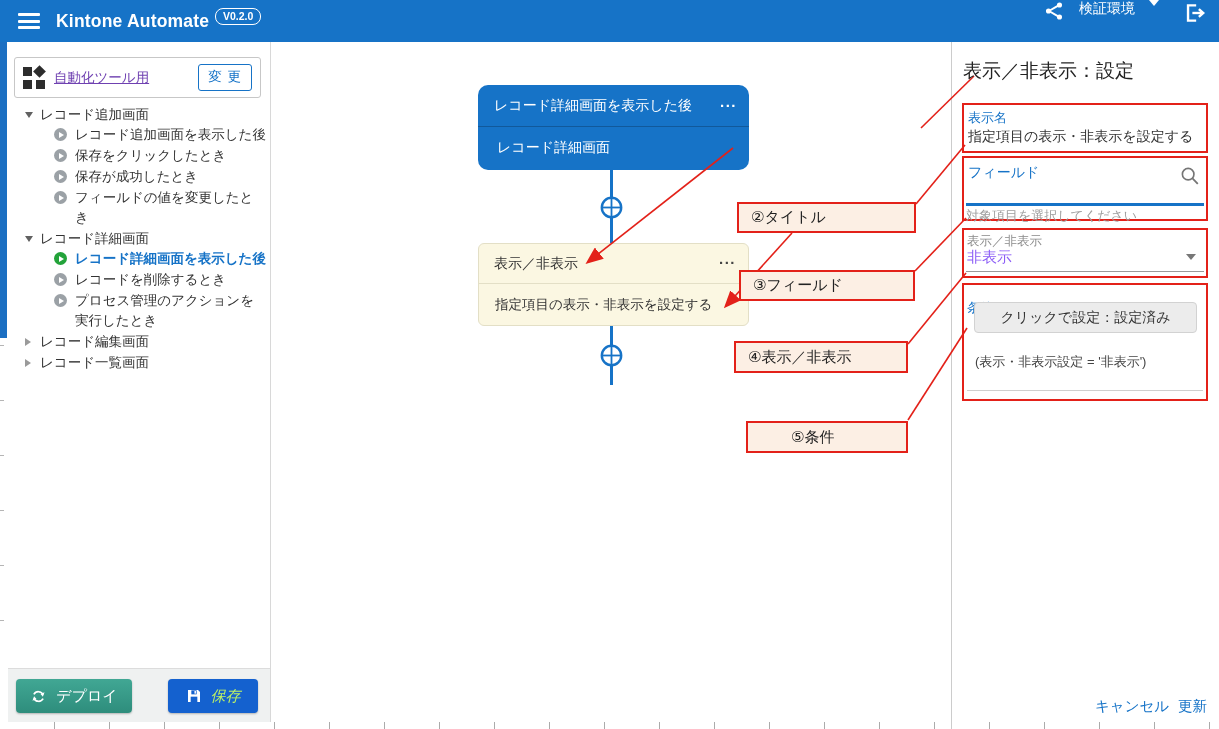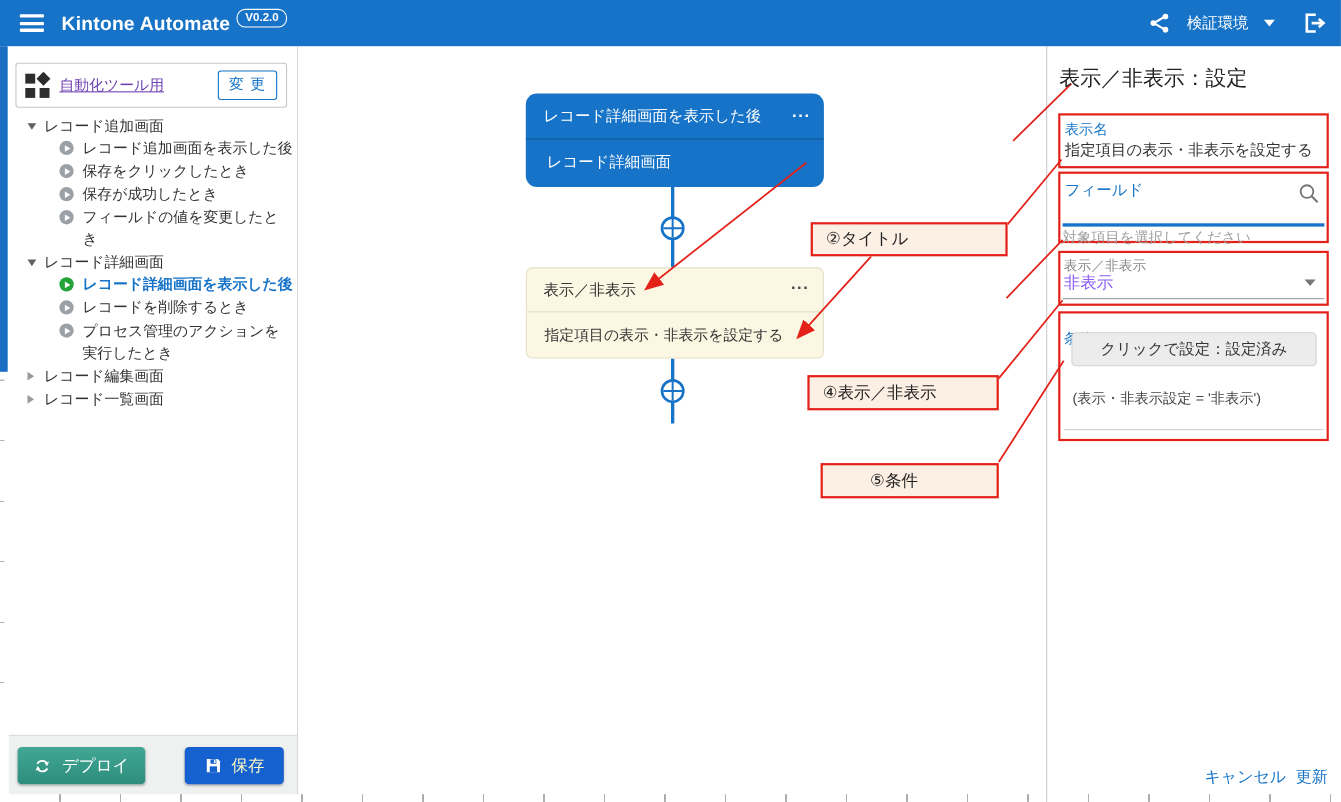--- a/index.html
+++ b/index.html
@@ -6,21 +6,21 @@
   html,body { background:#fff; }
   body { font-family:"Liberation Sans","DejaVu Sans",sans-serif; }
   #app { position:relative; width:1219px; height:729px; background:#fff; overflow:hidden; }
 
   
   .topbar { position:absolute; left:0; top:0; width:1219px; height:42px; background:#1673c7; display:flex; align-items:center; z-index:10; }
   .hamburger { position:absolute; left:18px; top:13px; width:22px; height:16px; display:flex; flex-direction:column; justify-content:space-between; cursor:pointer; }
   .hamburger span { display:block; height:3px; background:#fff; border-radius:1px; }
   .app-title { position:absolute; left:56px; top:0; line-height:42px; color:#fff; font-size:17.5px; font-weight:600; letter-spacing:.2px; }
   .ver-badge { position:absolute; left:215px; top:8px; border:1.5px solid #fff; border-radius:8px; color:#fff; font-size:10.5px; font-weight:700; padding:1px 7px 2px; }
-  .top-right { position:absolute; right:12px; top:0; height:42px; display:flex; align-items:center; gap:14px; color:#fff; }
+  .top-right { position:absolute; right:12px; top:0; height:42px; display:flex; align-items:flex-start; gap:14px; color:#fff; }
   .env-label { font-size:14px; }
   .caret-down { width:0; height:0; border-left:5px solid transparent; border-right:5px solid transparent; border-top:6px solid #fff; }
 
   
   .left-strip { position:absolute; left:0; top:42px; width:7px; height:296px; background:#1b6fc2; }
   .left-ticks { position:absolute; left:0; top:345px; width:4px; height:290px;
       background:repeating-linear-gradient(to bottom,#b5b5b5 0 1px,transparent 1px 55px); }
 
   
   .sidebar { position:absolute; left:8px; top:42px; width:263px; height:680px; background:#fff; border-right:1px solid #d8d8d8; z-index:6; }
@@ -41,21 +41,21 @@
   .tog.col i { width:0; height:0; border-top:4.5px solid transparent; border-bottom:4.5px solid transparent; border-left:6px solid #9a9a9a; }
   .t-child { display:flex; align-items:flex-start; min-height:21px; padding-left:46px; cursor:pointer; }
   .play { width:13px; height:13px; border-radius:50%; background:#9ba1a6; position:relative; flex:none; margin-top:3px; }
   .play::after { content:""; position:absolute; left:5px; top:3.5px; border-left:5px solid #fff; border-top:3px solid transparent; border-bottom:3px solid transparent; }
   .play.green { background:#23a33a; }
   .t-child .lbl { margin-left:8px; width:192px; line-height:20px; }
   .t-child.selected .lbl { color:#1673c7; font-weight:700; }
 
   .side-footer { position:absolute; left:0; bottom:0; width:100%; height:54px; background:#eff1f1; border-top:1px solid #dcdcdc; }
   .deploy-btn { position:absolute; left:8px; top:10px; width:116px; height:34px; border:none; border-radius:4px; color:#fff; font-size:15px; background:linear-gradient(#41a794,#2e8d7c); display:flex; align-items:center; justify-content:center; gap:9px; cursor:pointer; box-shadow:0 1px 2px rgba(0,0,0,.25); }
-  .save-btn { position:absolute; right:12px; top:10px; width:90px; height:34px; border:none; border-radius:4px; color:#fef9c3; font-size:15px; background:#1461cf; display:flex; align-items:center; justify-content:center; gap:9px; cursor:pointer; box-shadow:0 1px 2px rgba(0,0,0,.25); }
+  .save-btn { position:absolute; right:12px; top:10px; width:90px; height:34px; border:none; border-radius:4px; color:#bef264; font-size:15px; background:#1461cf; display:flex; align-items:center; justify-content:center; gap:9px; cursor:pointer; box-shadow:0 1px 2px rgba(0,0,0,.25);font-style:italic; }
 
   
   .node { position:absolute; width:271px; border-radius:10px; z-index:2; }
   .node-blue { left:478px; top:85px; height:85px; background:#1673c7; color:#fff; }
   .node-blue .nhead { height:42px; display:flex; align-items:center; padding-left:16px; font-size:14px; border-bottom:1.5px solid rgba(0,0,0,.22); }
   .node-blue .nbody { height:41px; display:flex; align-items:center; padding-left:19px; font-size:14px; }
   .node-yellow { left:478px; top:243px; height:83px; background:#fbf7e2; border:1px solid #e3dfc6; border-radius:6px; color:#333; }
   .node-yellow .nhead { height:40px; display:flex; align-items:center; padding-left:15px; font-size:14px; border-bottom:1px solid #e3dfc6; }
   .node-yellow .nbody { height:41px; display:flex; align-items:center; padding-left:16px; font-size:13.5px; }
   .nmenu { position:absolute; right:12px; top:8px; font-size:15px; font-weight:700; letter-spacing:1.5px; cursor:pointer; }
@@ -252,20 +252,21 @@
 
   <div class="plus-node" style="top:344px;">
     <svg width="23" height="23" viewBox="0 0 23 23">
       <circle cx="11.5" cy="11.5" r="9.7" fill="#fff" stroke="#1673c7" stroke-width="2.4"></circle>
       <line x1="3" y1="11.5" x2="20" y2="11.5" stroke="#1673c7" stroke-width="1.8"></line>
       <line x1="11.5" y1="3" x2="11.5" y2="20" stroke="#1673c7" stroke-width="1.8"></line>
     </svg>
   </div>
 
   <div class="anno" style="left:737px;top:202px;width:179px;height:31px;">②タイトル</div>
+  <div class="anno" style="left:739px;top:270px;width:176px;height:31px;">③フィールド</div>
   <div class="anno" style="left:734px;top:341px;width:174px;height:32px;">④表示／非表示</div>
   <div class="anno" style="left:746px;top:421px;width:162px;height:32px;padding-left:43px;">⑤条件</div>
 
   <svg class="arrows">
     <defs>
       <marker id="ah" markerWidth="11" markerHeight="9" refX="9" refY="4.5" orient="auto">
         <polygon points="0,0 11,4.5 0,9" fill="#e32119"></polygon>
       </marker>
     </defs>
     <line x1="733" y1="148" x2="588" y2="262" stroke="#e32119" stroke-width="1.6" marker-end="url(#ah)"></line>

